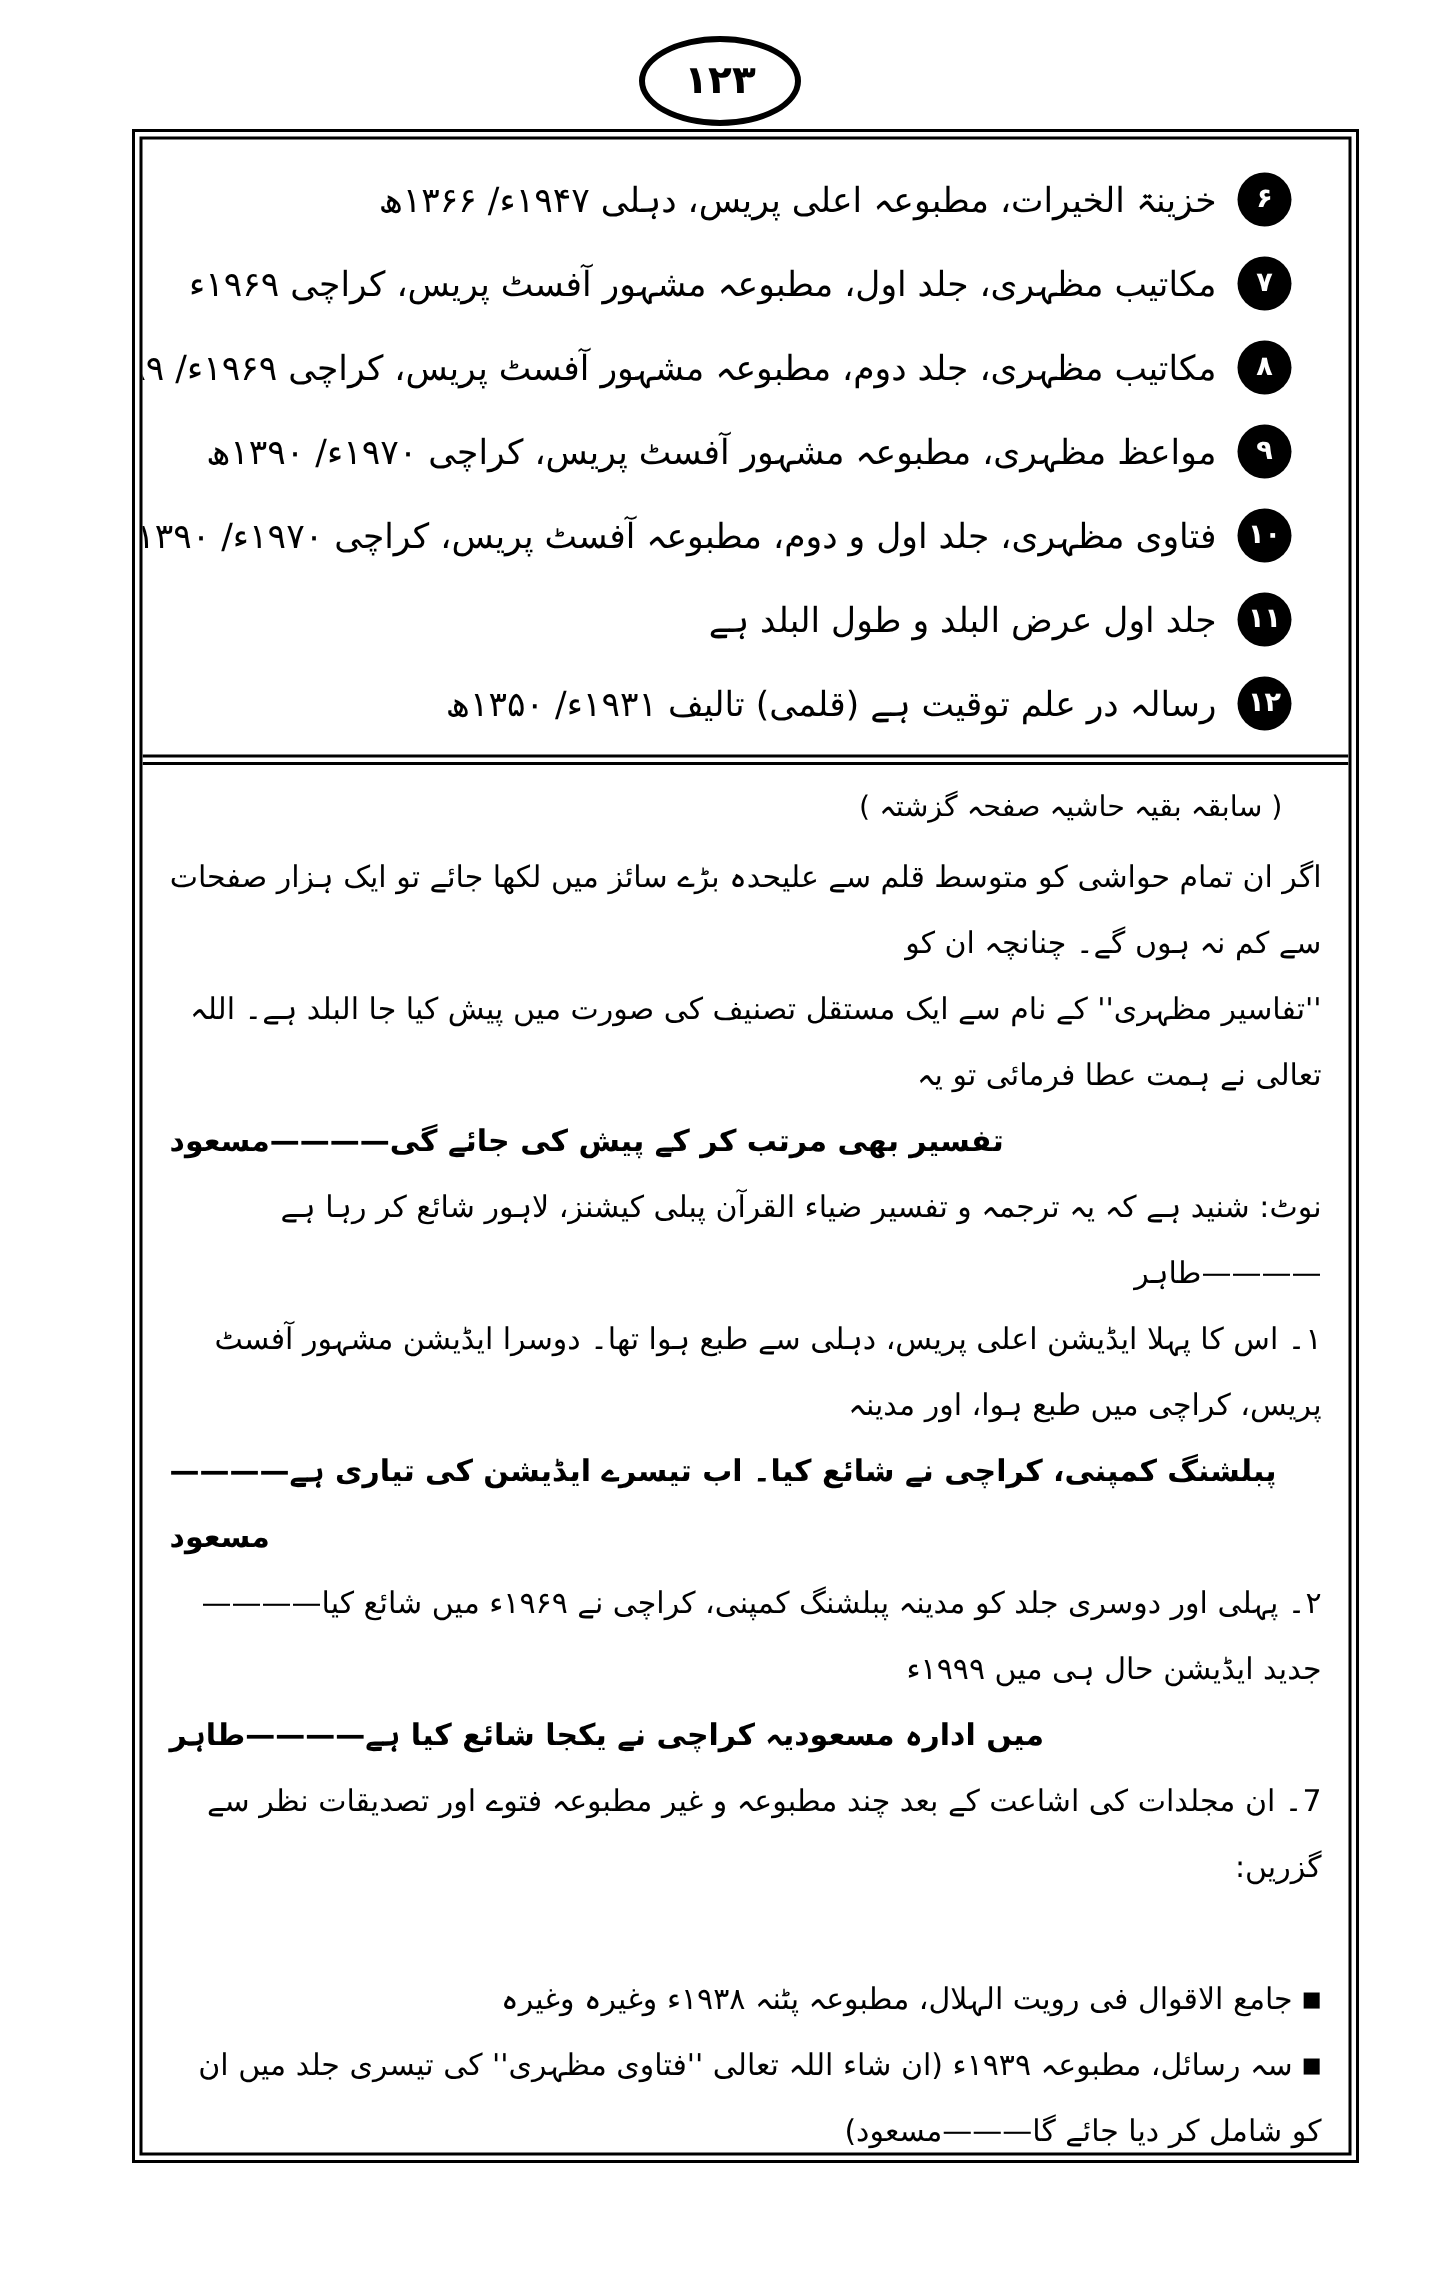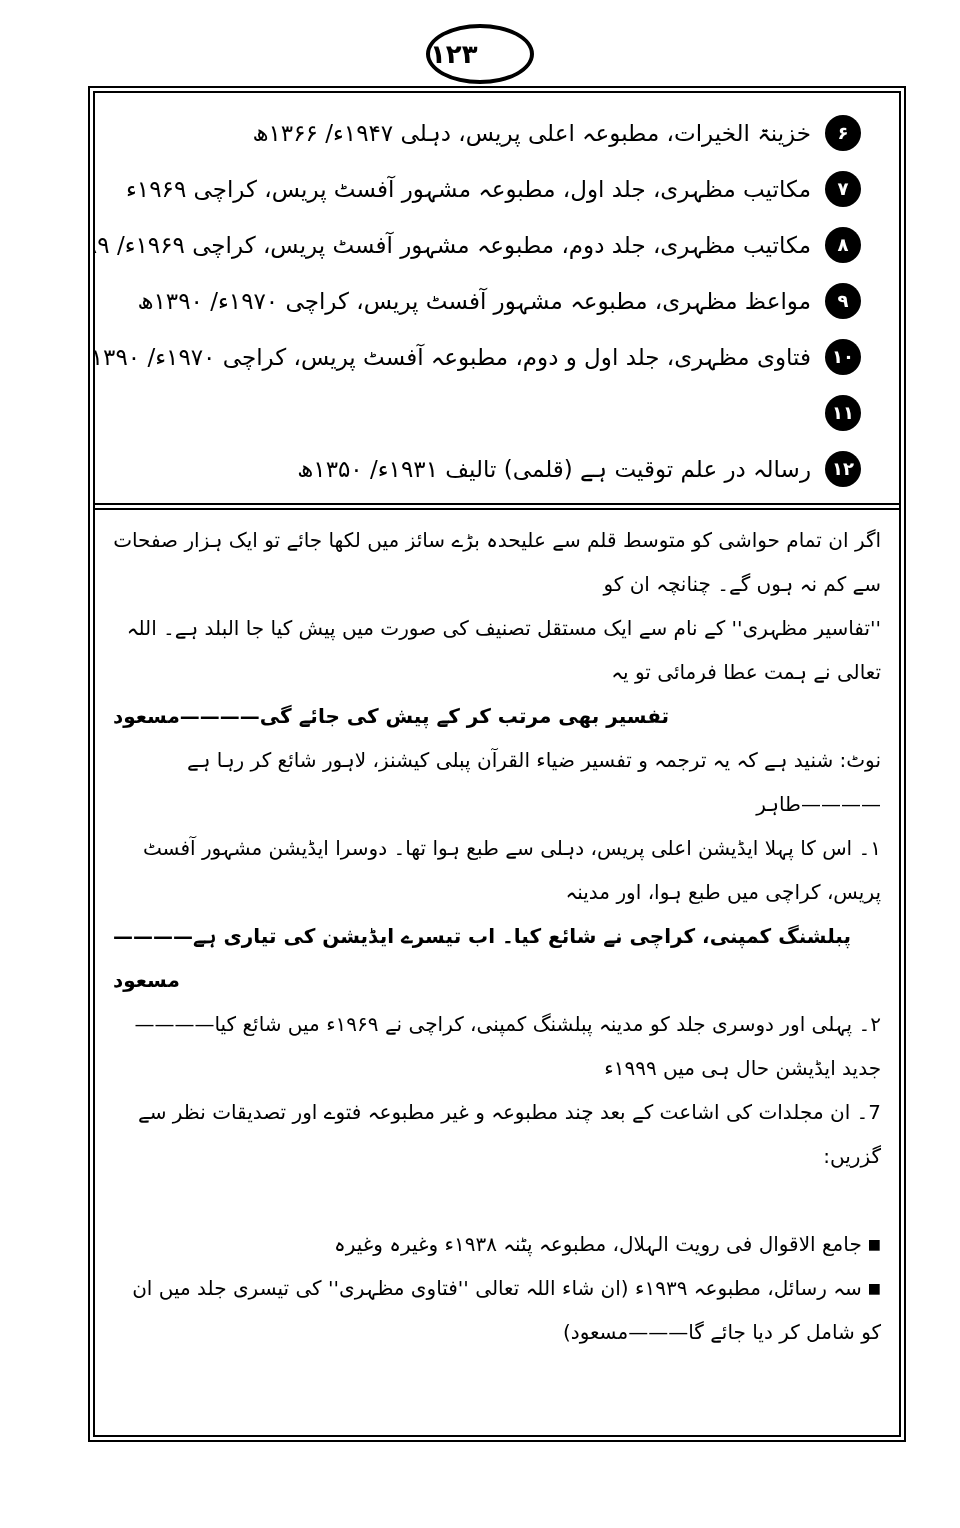--- a/index.html
+++ b/index.html
@@ -9,21 +9,21 @@
     font-family:"DejaVu Sans", sans-serif;
     overflow:hidden;
   }
   .page { position:relative; width:960px; height:1528px; background:#fff; }
 
   
   .oval {
     position:absolute; top:24px; left:50%; transform:translateX(-50%);
     width:100px; height:52px;
     border:4px solid #000; border-radius:50%;
-    display:flex; align-items:center; 
+    display:flex; align-items:center; justify-content:center;
     font-size:26px; font-weight:bold;
     background:#fff;
   }
 
   
   .frame {
     position:absolute; left:88px; top:86px;
     width:818px; height:1356px;
     box-sizing:border-box;
     border:7px double #000;
@@ -99,38 +99,41 @@
       <div class="work-item">
         <span class="num-circle">
             <span>۱۰</span>
           </span>
         <span class="work-text">فتاوی مظہری، جلد اول و دوم، مطبوعہ آفسٹ پریس، کراچی ۱۹۷۰ء/ ۱۳۹۰ھ</span>
       </div>
       <div class="work-item">
         <span class="num-circle">
             <span>۱۱</span>
           </span>
+        <span class="work-text">جلد اول عرض البلد و طول البلد ہے</span>
       </div>
       <div class="work-item">
         <span class="num-circle">
             <span>۱۲</span>
           </span>
         <span class="work-text">رسالہ در علم توقیت ہے (قلمی) تالیف ۱۹۳۱ء/ ۱۳۵۰ھ</span>
       </div>
     </div>
 
     <div class="footnotes">
+      <div class="fline fl-right cont-note indent-right">( سابقہ بقیہ حاشیہ صفحہ گزشتہ )</div>
 
       <div class="fline fl-right">اگر ان تمام حواشی کو متوسط قلم سے علیحدہ بڑے سائز میں لکھا جائے تو ایک ہزار صفحات سے کم نہ ہوں گے۔ چنانچہ ان کو</div>
       <div class="fline fl-right">''تفاسیر مظہری'' کے نام سے ایک مستقل تصنیف کی صورت میں پیش کیا جا البلد ہے۔ اللہ تعالی نے ہمت عطا فرمائی تو یہ</div>
       <div class="fline fl-center">تفسیر بھی مرتب کر کے پیش کی جائے گی————مسعود</div>
       <div class="fline fl-right">نوٹ: شنید ہے کہ یہ ترجمہ و تفسیر ضیاء القرآن پبلی کیشنز، لاہور شائع کر رہا ہے————طاہر</div>
       <div class="fline fl-right">۱۔ اس کا پہلا ایڈیشن اعلی پریس، دہلی سے طبع ہوا تھا۔ دوسرا ایڈیشن مشہور آفسٹ پریس، کراچی میں طبع ہوا، اور مدینہ</div>
       <div class="fline fl-center">پبلشنگ کمپنی، کراچی نے شائع کیا۔ اب تیسرے ایڈیشن کی تیاری ہے————مسعود</div>
       <div class="fline fl-right">۲۔ پہلی اور دوسری جلد کو مدینہ پبلشنگ کمپنی، کراچی نے ۱۹۶۹ء میں شائع کیا————جدید ایڈیشن حال ہی میں ۱۹۹۹ء</div>
+      <div class="fline fl-center">میں ادارہ مسعودیہ کراچی نے یکجا شائع کیا ہے————طاہر</div>
       <div class="fline fl-right">7۔ ان مجلدات کی اشاعت کے بعد چند مطبوعہ و غیر مطبوعہ فتوے اور تصدیقات نظر سے گزریں:</div>
 
       <div class="fline bullets-row">
       </div>
 
       <div class="fline fl-right"><span class="bullet-icon">■</span><span>جامع الاقوال فی رویت الہلال، مطبوعہ پٹنہ ۱۹۳۸ء وغیرہ وغیرہ</span></div>
       <div class="fline fl-right"><span class="bullet-icon">■</span><span>سہ رسائل، مطبوعہ ۱۹۳۹ء (ان شاء اللہ تعالی ''فتاوی مظہری'' کی تیسری جلد میں ان کو شامل کر دیا جائے گا———مسعود)</span></div>
 
     </div>
 

